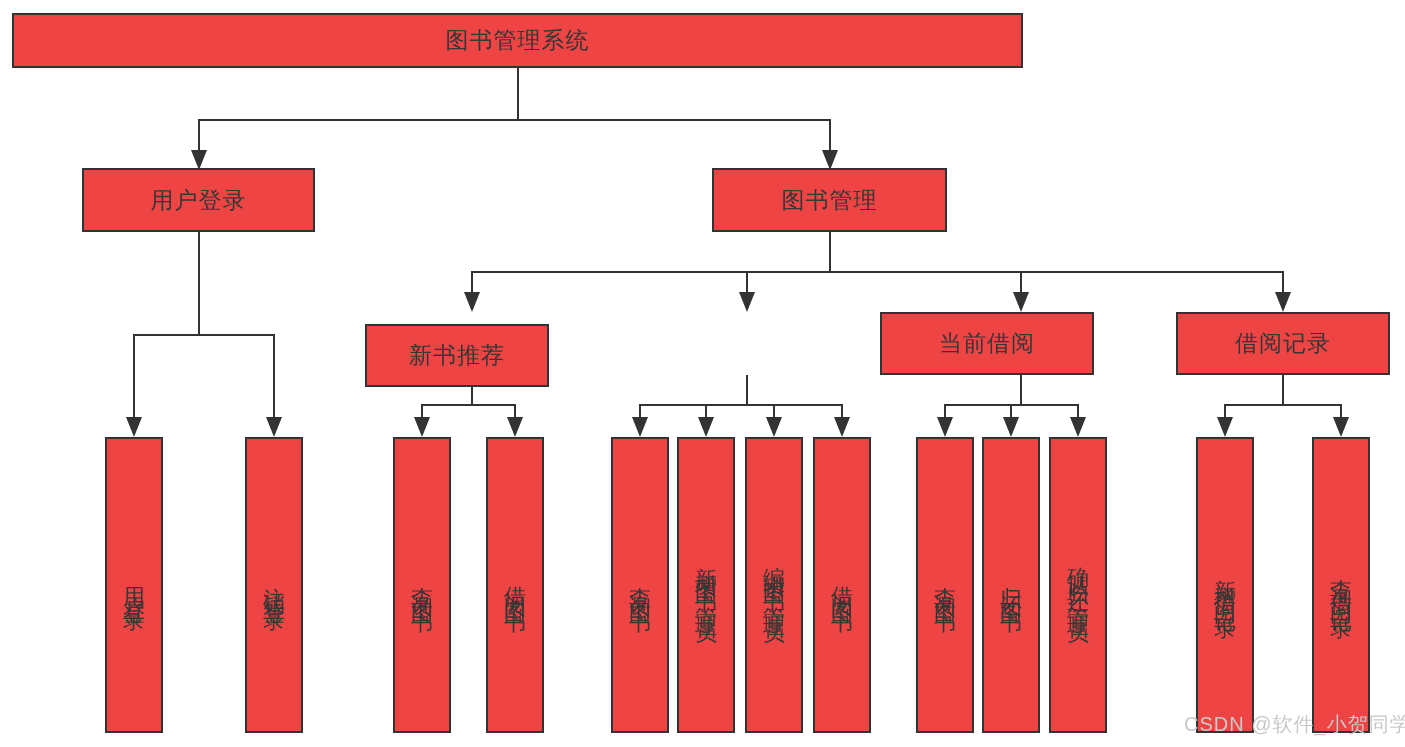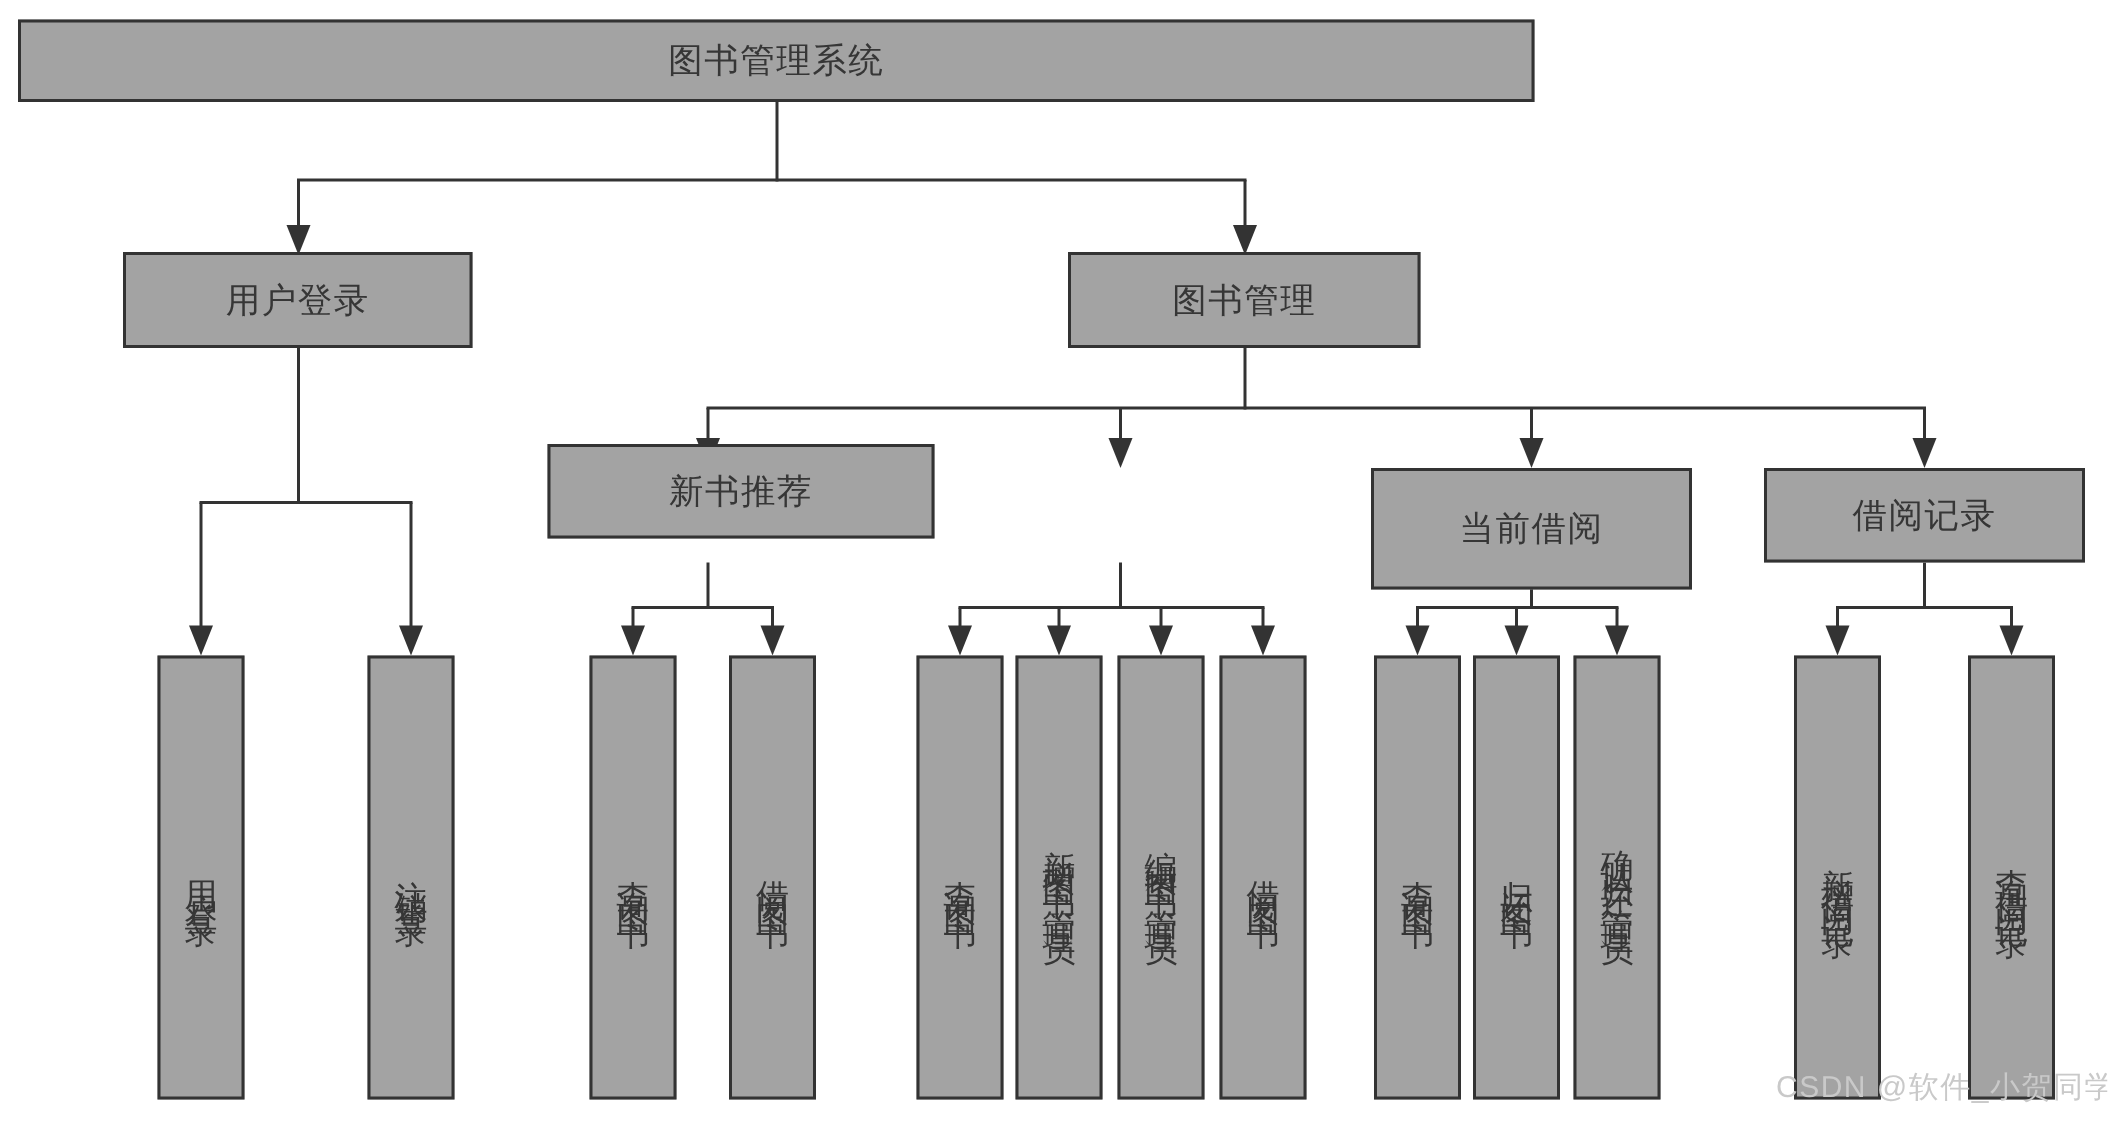--- a/index.html
+++ b/index.html
@@ -13,21 +13,21 @@
   }
   #connectors {
     position: absolute;
     left: 0; top: 0;
     width: 1405px; height: 747px;
     z-index: 0;
   }
   .node {
     position: absolute;
     box-sizing: border-box;
-    background: #a3a3a3;
+    background: #ef4444;
     border: 2px solid #333333;
     color: #363636;
     display: flex;
     align-items: center;
     justify-content: center;
     text-align: center;
     z-index: 1;
     line-height: 1;
   }
   .h-node {
@@ -121,22 +121,22 @@
       <polygon points="1217,417 1233,417 1225,437"></polygon>
       <polygon points="1333,417 1349,417 1341,437"></polygon>
     </g>
   </svg>
 
   <div class="node h-node" style="left:12px;top:13px;width:1011px;height:55px">图书管理系统</div>
 
   <div class="node h-node" style="left:82px;top:168px;width:233px;height:64px">用户登录</div>
   <div class="node h-node" style="left:712px;top:168px;width:235px;height:64px">图书管理</div>
 
-  <div class="node h-node" style="left:365px;top:296px;width:258px;height:63px">新书推荐</div>
-  <div class="node h-node" style="left:914px;top:312px;width:214px;height:81px">当前借阅</div>
+  <div class="node h-node" style="left:365px;top:324px;width:184px;height:63px">新书推荐</div>
+  <div class="node h-node" style="left:880px;top:312px;width:214px;height:63px">当前借阅</div>
   <div class="node h-node" style="left:1176px;top:312px;width:214px;height:63px">借阅记录</div>
 
   <div class="node v-node" style="left:105px;top:437px;width:58px;height:296px">用户登录</div>
   <div class="node v-node" style="left:245px;top:437px;width:58px;height:296px">注销登录</div>
 
   <div class="node v-node" style="left:393px;top:437px;width:58px;height:296px">查询图书</div>
   <div class="node v-node" style="left:486px;top:437px;width:58px;height:296px">借阅图书</div>
 
   <div class="node v-node" style="left:611px;top:437px;width:58px;height:296px">查询图书</div>
   <div class="node v-node" style="left:677px;top:437px;width:58px;height:296px">新增图书（管理员）</div>

